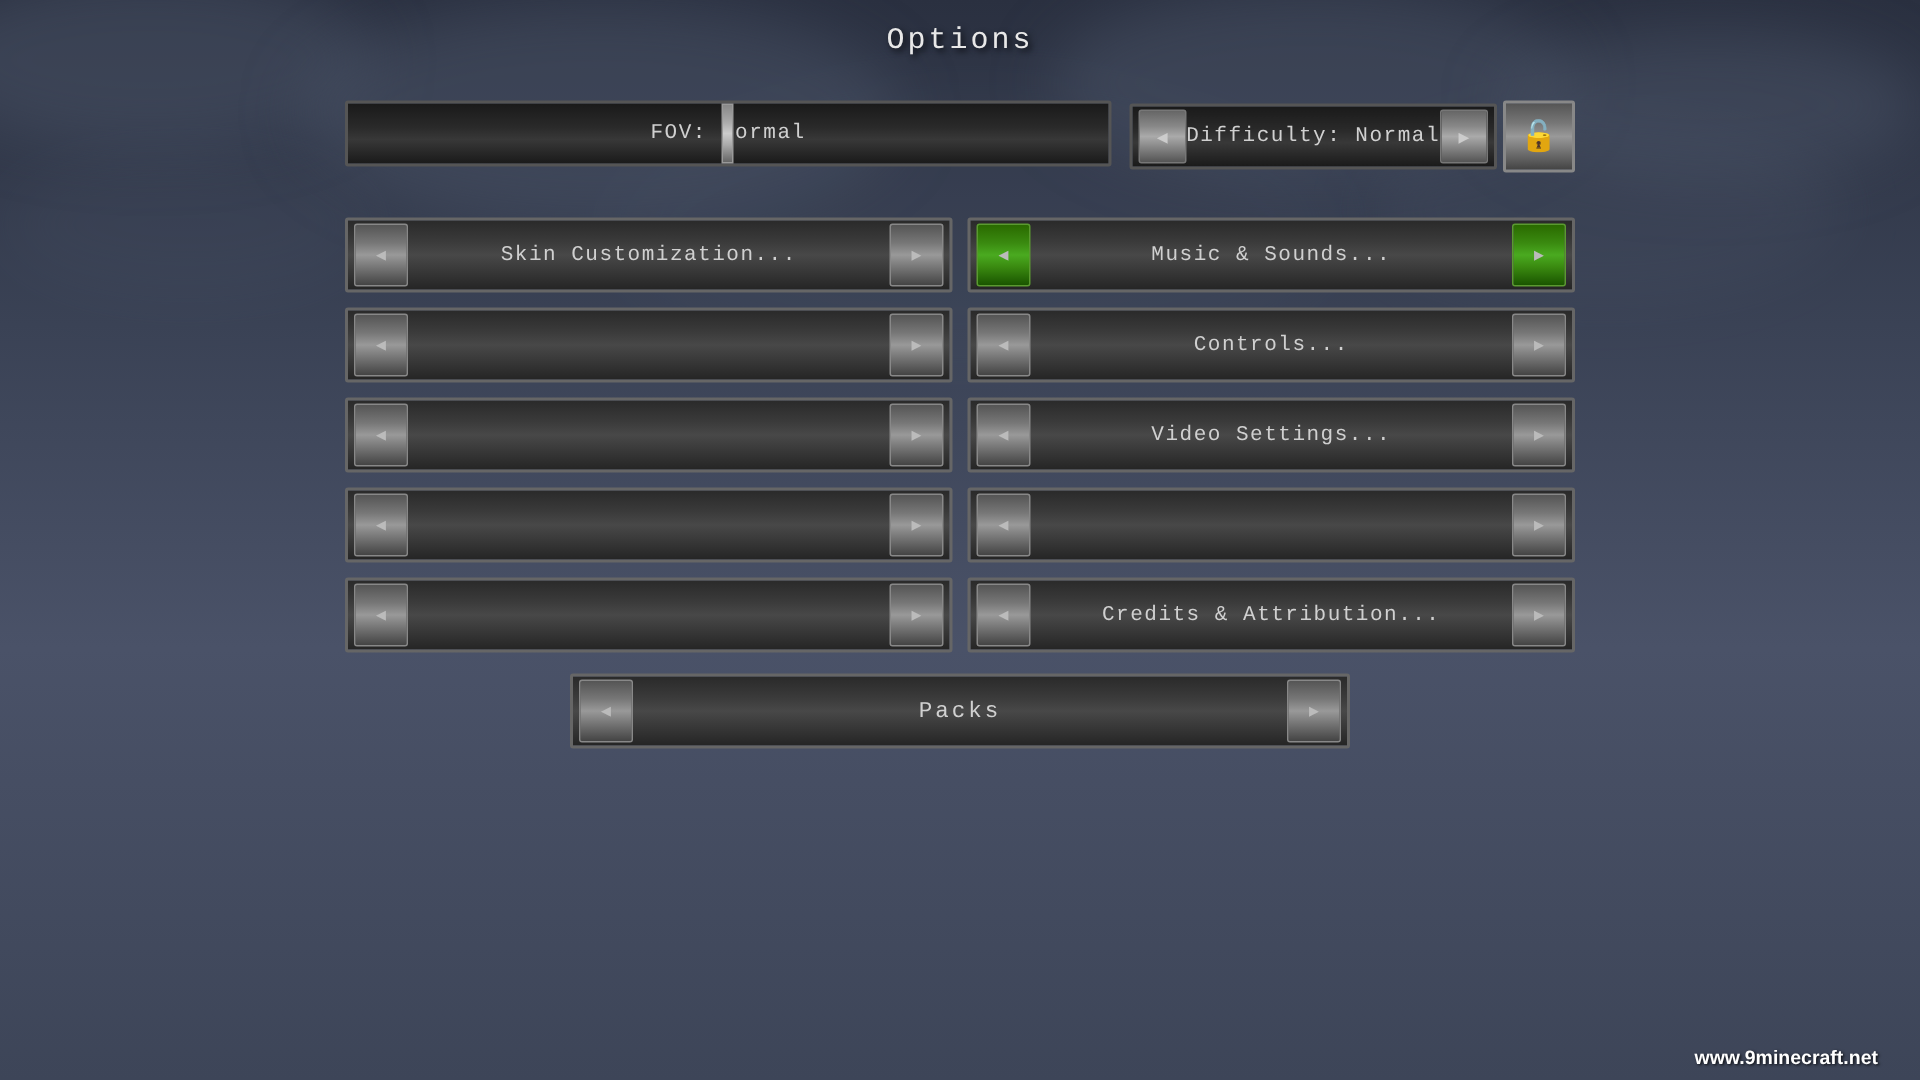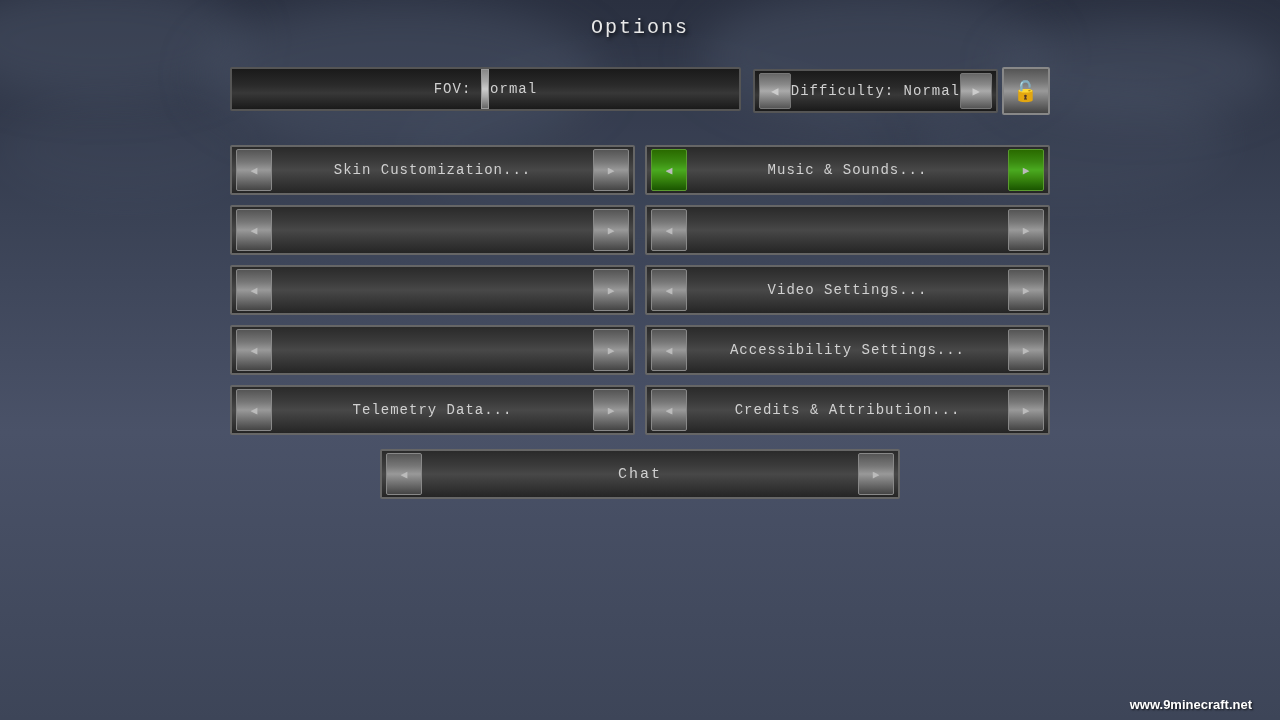--- a/index.html
+++ b/index.html
@@ -283,20 +283,21 @@
       <div class="btn-arrow green">▶</div>
     </div>
 
     <div class="option-btn">
       <div class="btn-arrow">◀</div>
       <div class="btn-arrow">▶</div>
     </div>
 
     <div class="option-btn">
       <div class="btn-arrow">◀</div>
+      <span class="btn-label">Controls...</span>
       <div class="btn-arrow">▶</div>
     </div>
 
     <div class="option-btn">
       <div class="btn-arrow">◀</div>
       <div class="btn-arrow">▶</div>
     </div>
 
     <div class="option-btn">
       <div class="btn-arrow">◀</div>
@@ -304,41 +305,39 @@
       <div class="btn-arrow">▶</div>
     </div>
 
     <div class="option-btn">
       <div class="btn-arrow">◀</div>
       <div class="btn-arrow">▶</div>
     </div>
 
     <div class="option-btn">
       <div class="btn-arrow">◀</div>
-      <span class="btn-label">Accessibility Settings...</span>
-      <div class="btn-arrow">▶</div>
-    </div>
-
-    <div class="option-btn">
-      <div class="btn-arrow">◀</div>
-      <span class="btn-label">Telemetry Data...</span>
+      <div class="btn-arrow">▶</div>
+    </div>
+
+    <div class="option-btn">
+      <div class="btn-arrow">◀</div>
       <div class="btn-arrow">▶</div>
     </div>
 
     <div class="option-btn">
       <div class="btn-arrow">◀</div>
       <span class="btn-label">Credits &amp; Attribution...</span>
       <div class="btn-arrow">▶</div>
     </div>
 
   </div>
 
   <div class="done-btn">
     <div class="btn-arrow">◀</div>
-    <span class="btn-label">Chat</span>
+    <span class="btn-label">Packs</span>
     <div class="btn-arrow">▶</div>
   </div>
 
 </div>
 
 <div class="watermark">
   <span>www.9minecraft.net</span>
 </div>
 
 </body></html>

